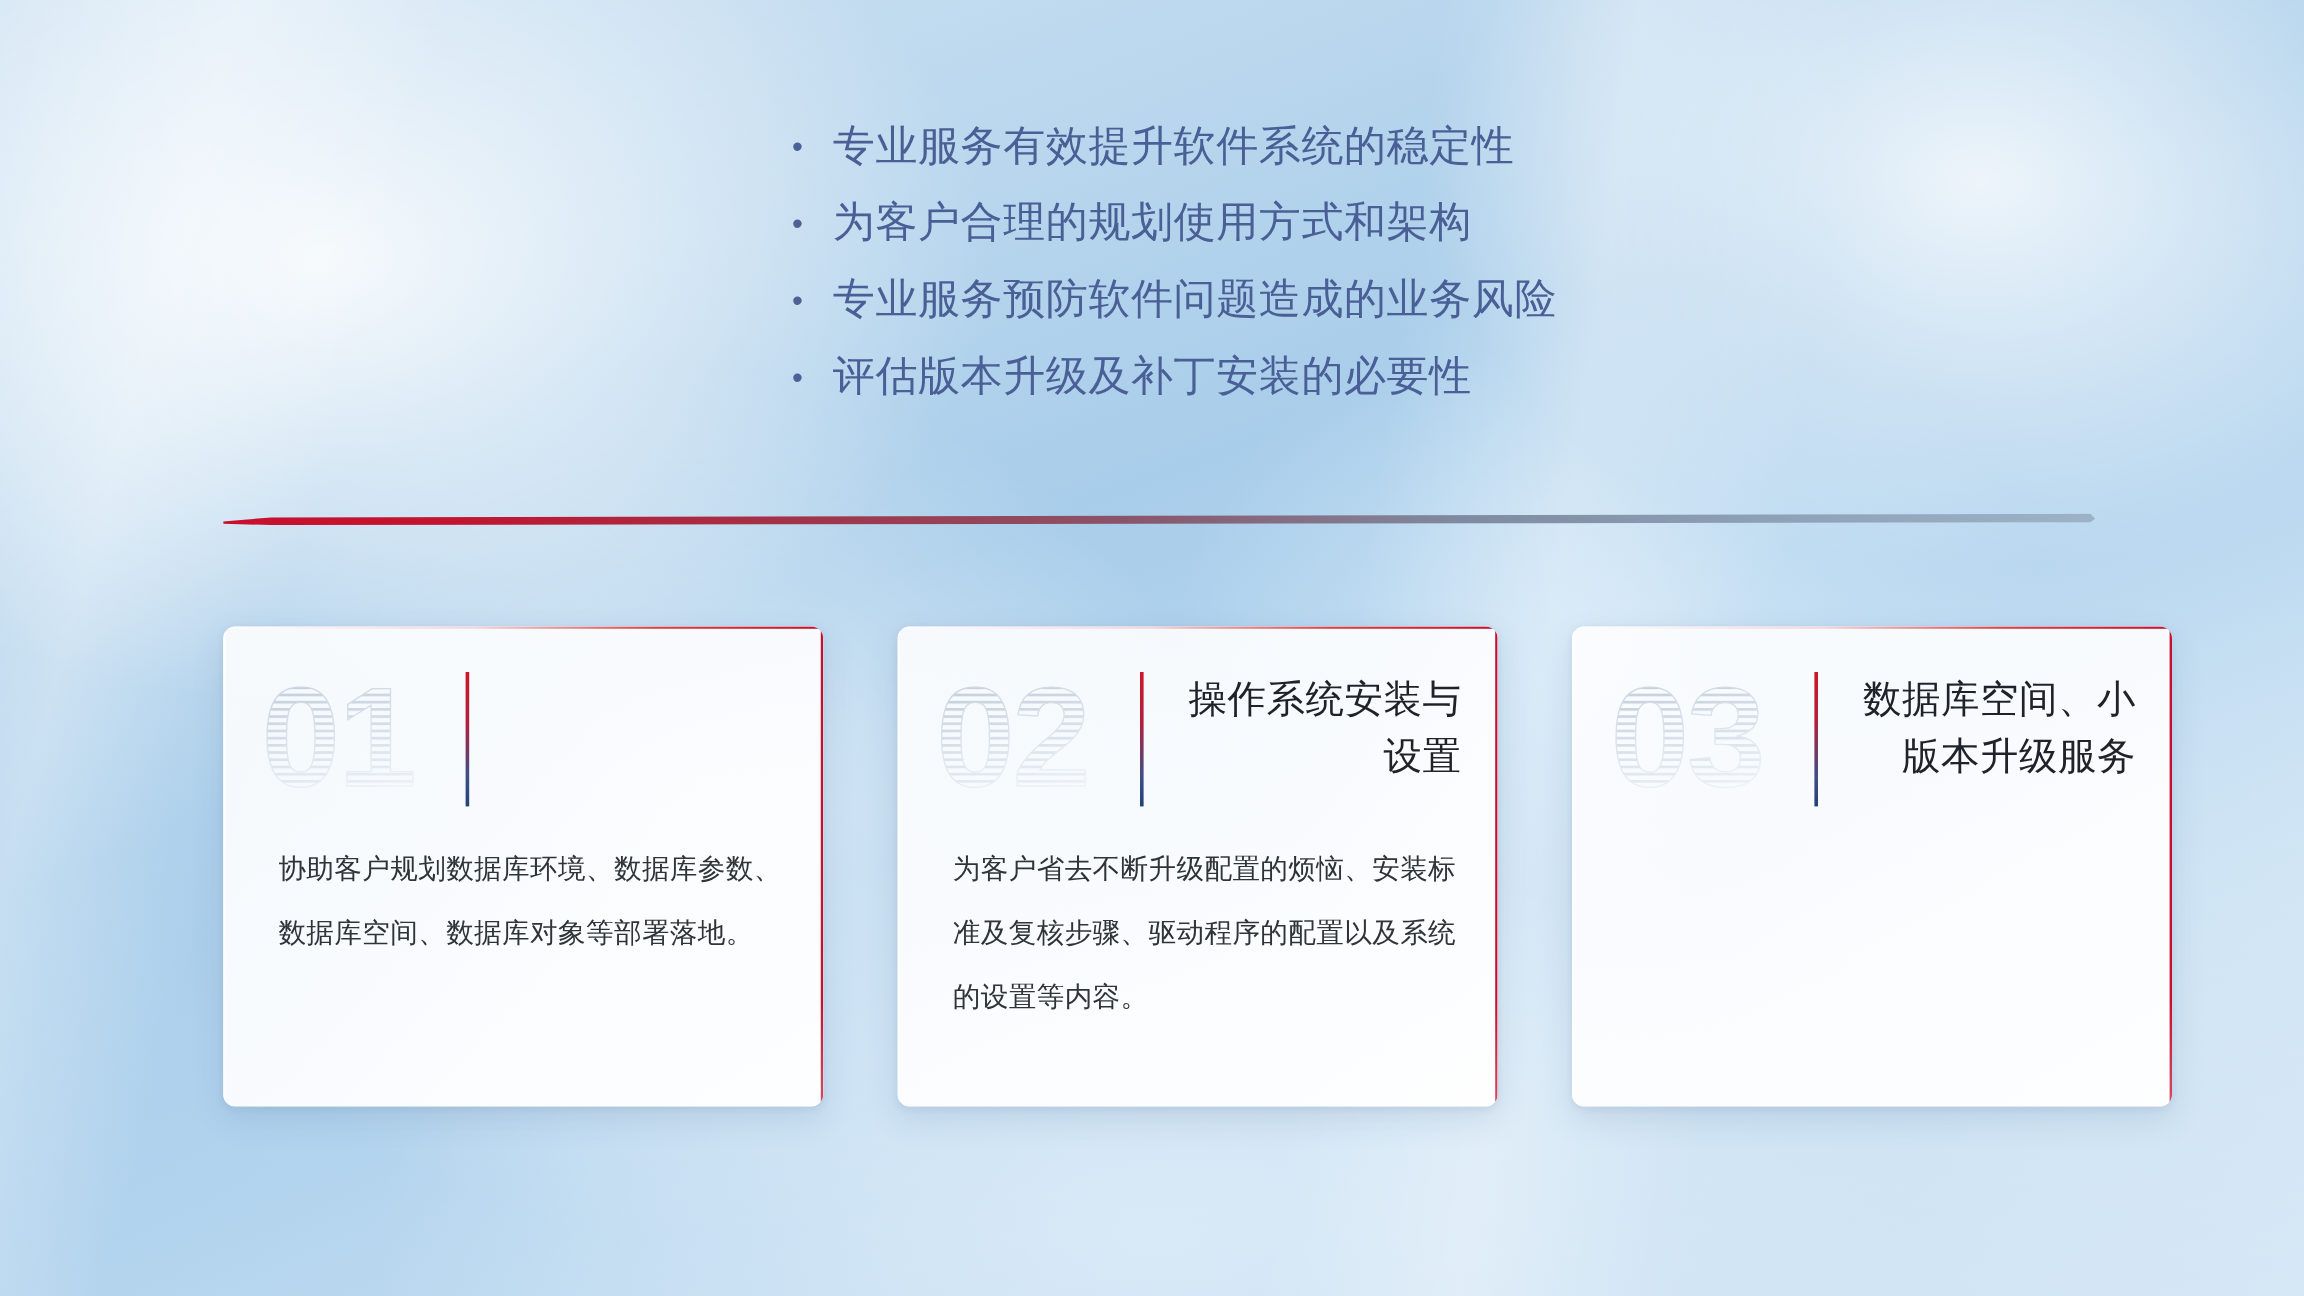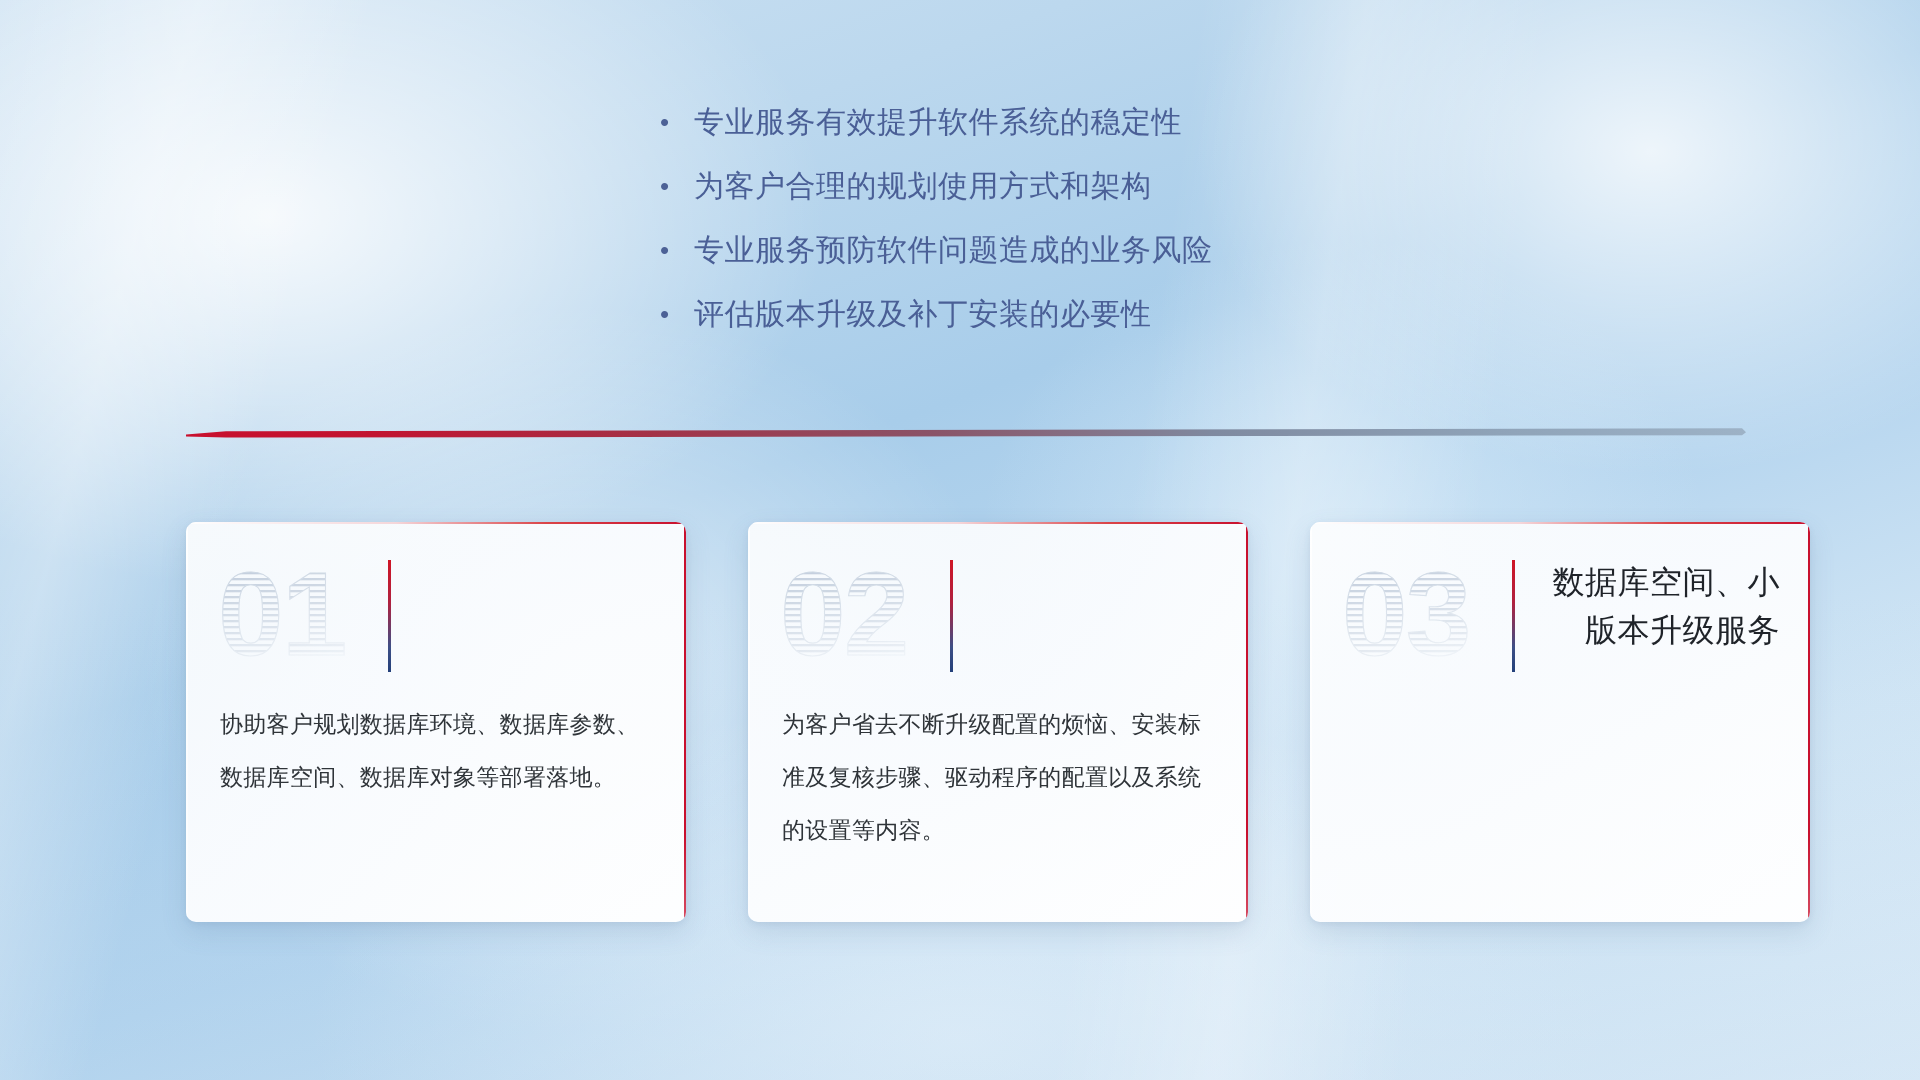--- a/index.html
+++ b/index.html
@@ -47,21 +47,21 @@
   }
   .bullet-dot {
     width:34px;
     flex:0 0 34px;
     color:#4c6196;
     font-size:26px;
     line-height:44px;
     text-align:left;
   }
   .bullet-text {
-    font-size:30px;
+    font-size:35px;
     line-height:44px;
     color:#4a5f96;
     letter-spacing:0.5px;
     white-space:nowrap;
     font-weight:400;
   }
 
   
   #divider {
     position:absolute;
@@ -135,21 +135,21 @@
   .card-title {
     font-size:32px;
     line-height:48px;
     color:#1f2329;
     font-weight:400;
     letter-spacing:0.5px;
     padding-top:4px;
   }
 
   .card-body {
-    padding:0 34px 0 34px;
+    padding:0 34px 0 46px;
     font-size:23px;
     line-height:53px;
     color:#2f3439;
     letter-spacing:0.3px;
   }
 </style>
 </head>
 <body>
 
 <div id="slide">
@@ -252,20 +252,21 @@
               <mask id="numMask2">
                 <rect width="168" height="120" fill="url(#numFade2)"></rect>
               </mask>
             </defs>
             <g mask="url(#numMask2)">
               <text x="2" y="101" font-family="'Liberation Sans', sans-serif" font-size="118" font-weight="700" letter-spacing="-2" fill="url(#stripes2)" stroke="#c3cfdd" stroke-width="1.1" opacity="0.95">02</text>
             </g>
           </svg>
         </div>
         <div class="card-rule"></div>
+        <div class="card-title">操作系统安装与设置</div>
       </div>
       <div class="card-body">为客户省去不断升级配置的烦恼、安装标准及复核步骤、驱动程序的配置以及系统的设置等内容。</div>
     </div>
 
     <div class="card">
       <div class="card-accent">
         <div class="edge-top"></div>
         <div class="edge-right"></div>
         <div class="edge-left"></div>
       </div>

